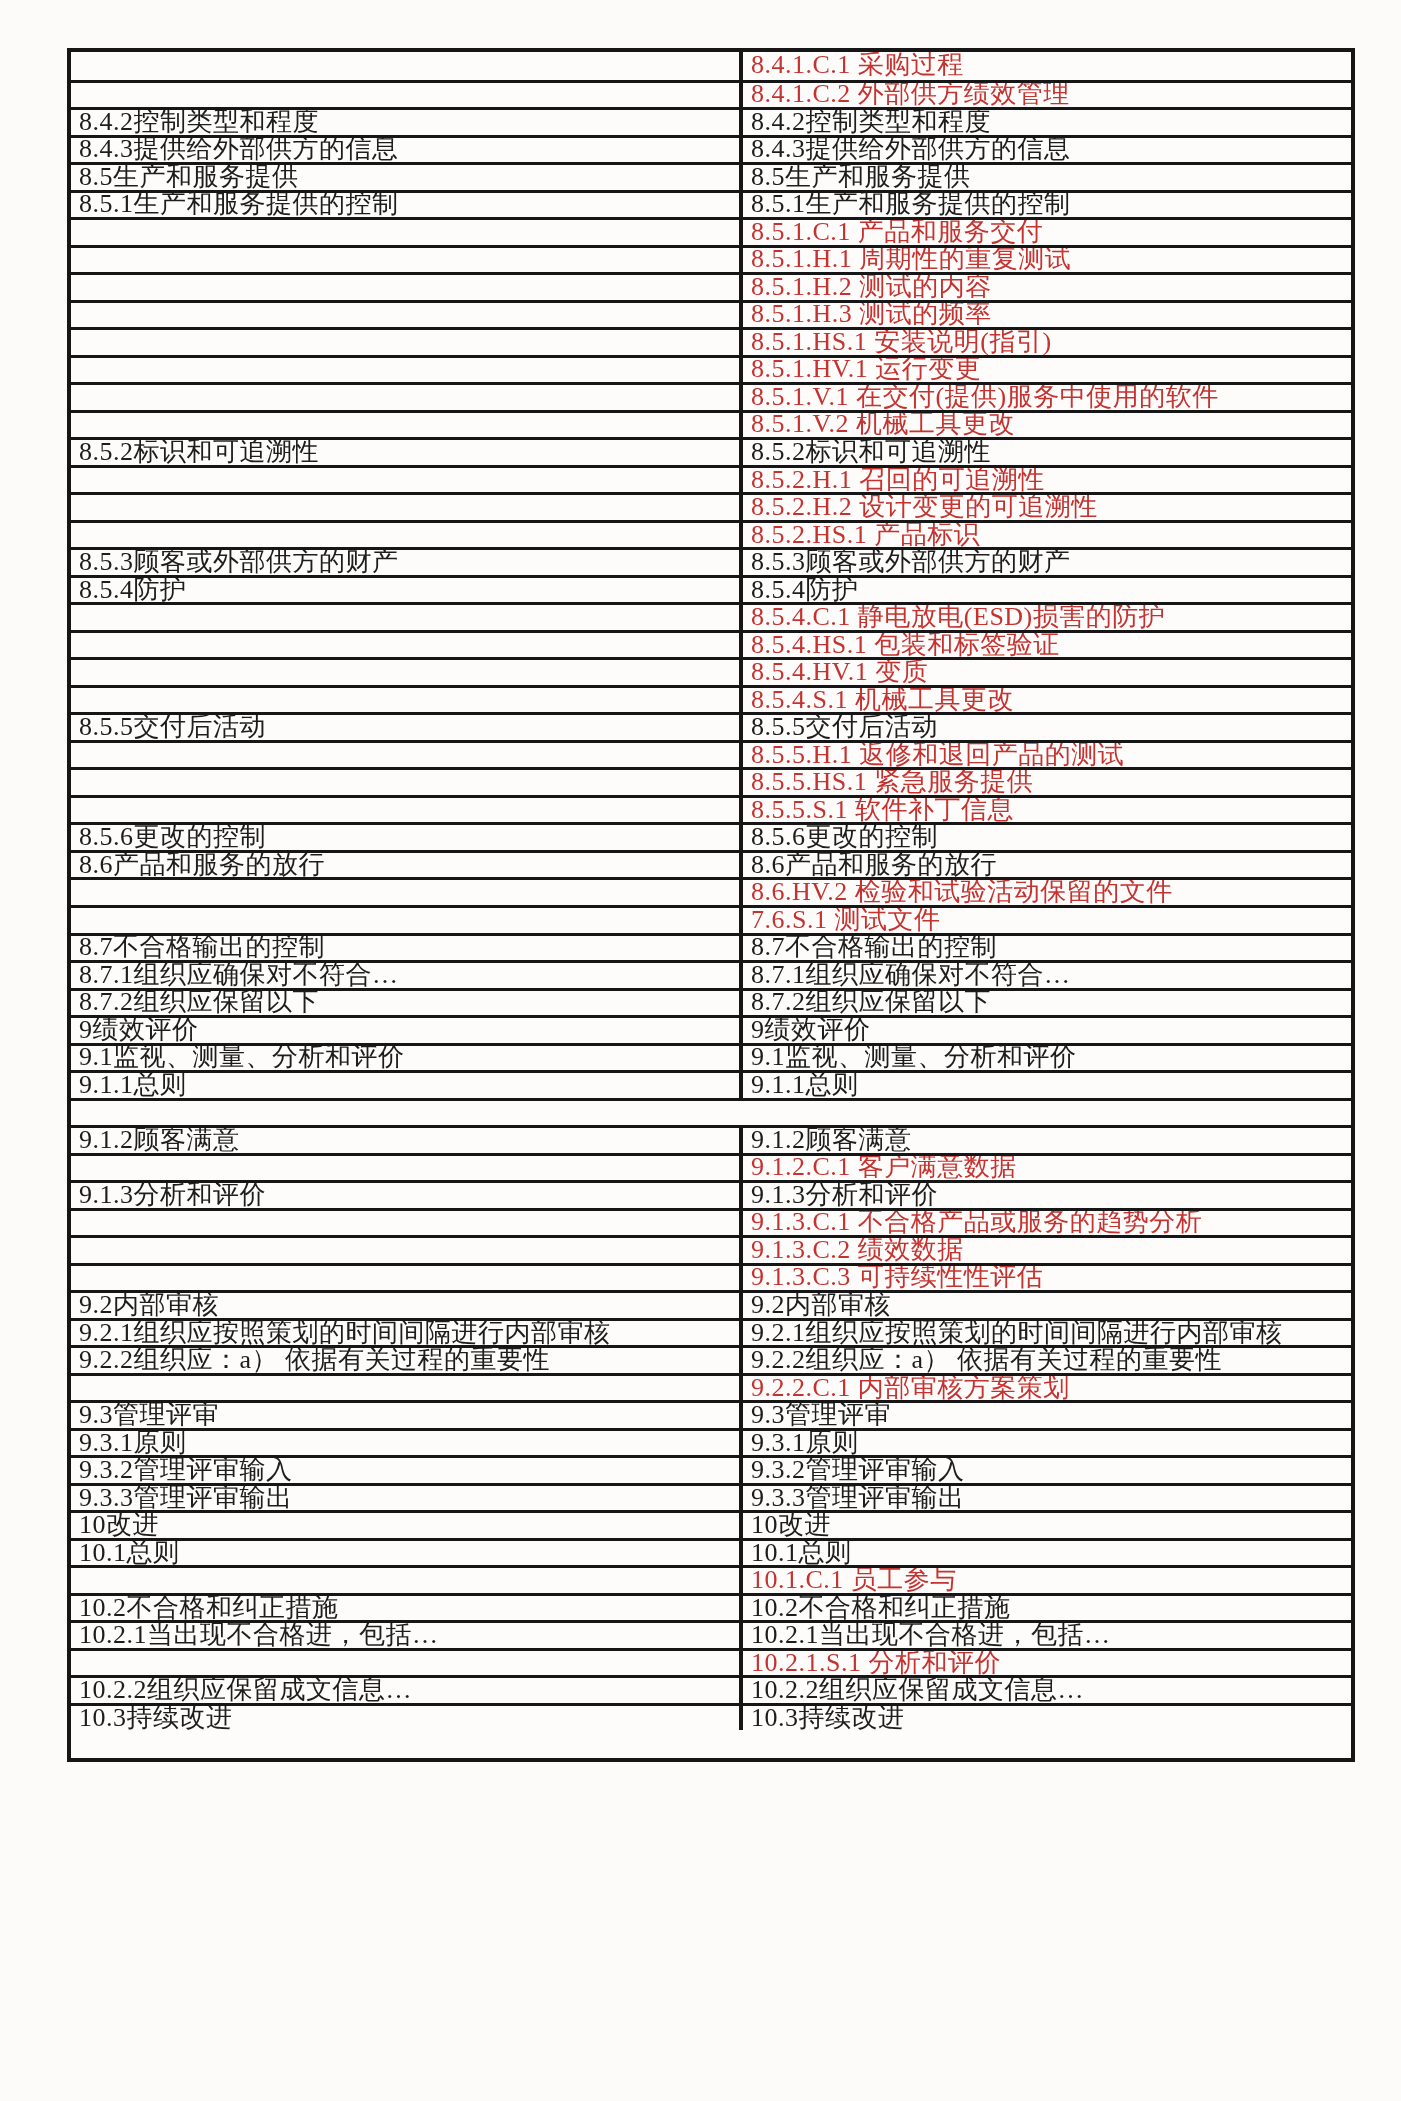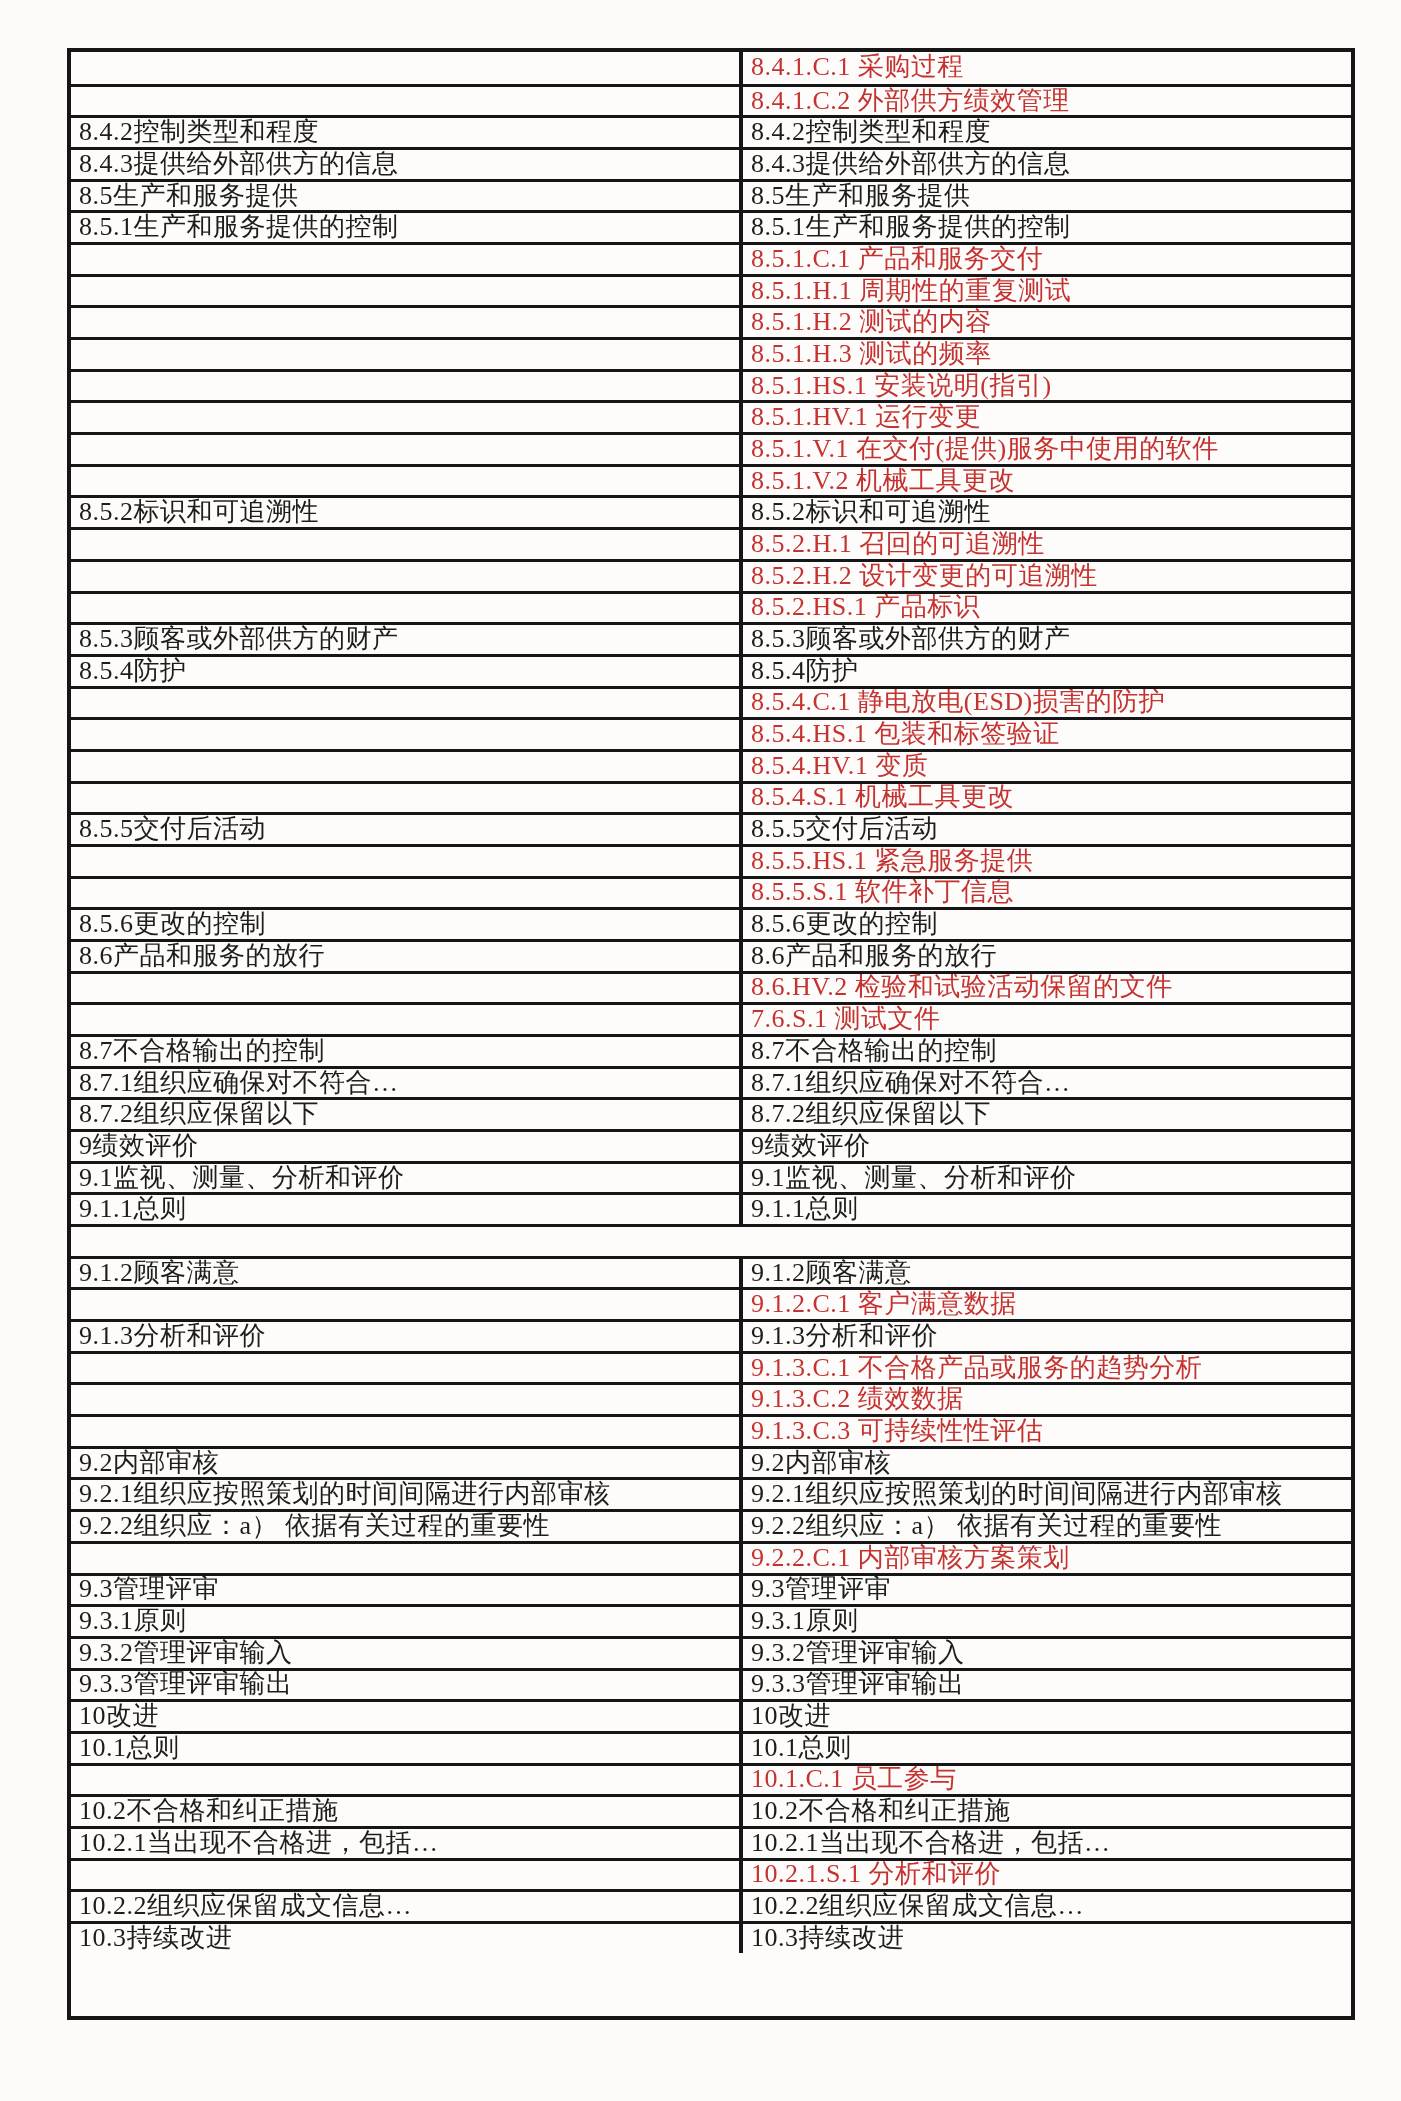--- a/index.html
+++ b/index.html
@@ -17,21 +17,21 @@
   .scan-page {
     position: absolute;
     inset: 0;
     background: #fcfbf9;
   }
   .clause-table {
     position: absolute;
     left: 67px;
     top: 48px;
     width: 1288px;
-    height: 1972px;
+    height: 1714px;
     box-sizing: border-box;
     border: 4px solid #161616;
     display: grid;
     grid-template-rows: repeat(62, 1fr);
     background: #fdfcfb;
   }
   .trow {
     display: grid;
     grid-template-columns: 668px 1fr;
     border-top: 3px solid #161616;
@@ -159,20 +159,24 @@
       <div class="trow">
     <div class="tcell left"></div>
     <div class="tcell right red">8.5.4.S.1 机械工具更改</div>
   </div>
       <div class="trow">
     <div class="tcell left">8.5.5交付后活动</div>
     <div class="tcell right">8.5.5交付后活动</div>
   </div>
       <div class="trow">
     <div class="tcell left"></div>
+    <div class="tcell right red">8.5.5.H.1 返修和退回产品的测试</div>
+  </div>
+      <div class="trow">
+    <div class="tcell left"></div>
     <div class="tcell right red">8.5.5.HS.1 紧急服务提供</div>
   </div>
       <div class="trow">
     <div class="tcell left"></div>
     <div class="tcell right red">8.5.5.S.1 软件补丁信息</div>
   </div>
       <div class="trow">
     <div class="tcell left">8.5.6更改的控制</div>
     <div class="tcell right">8.5.6更改的控制</div>
   </div>

